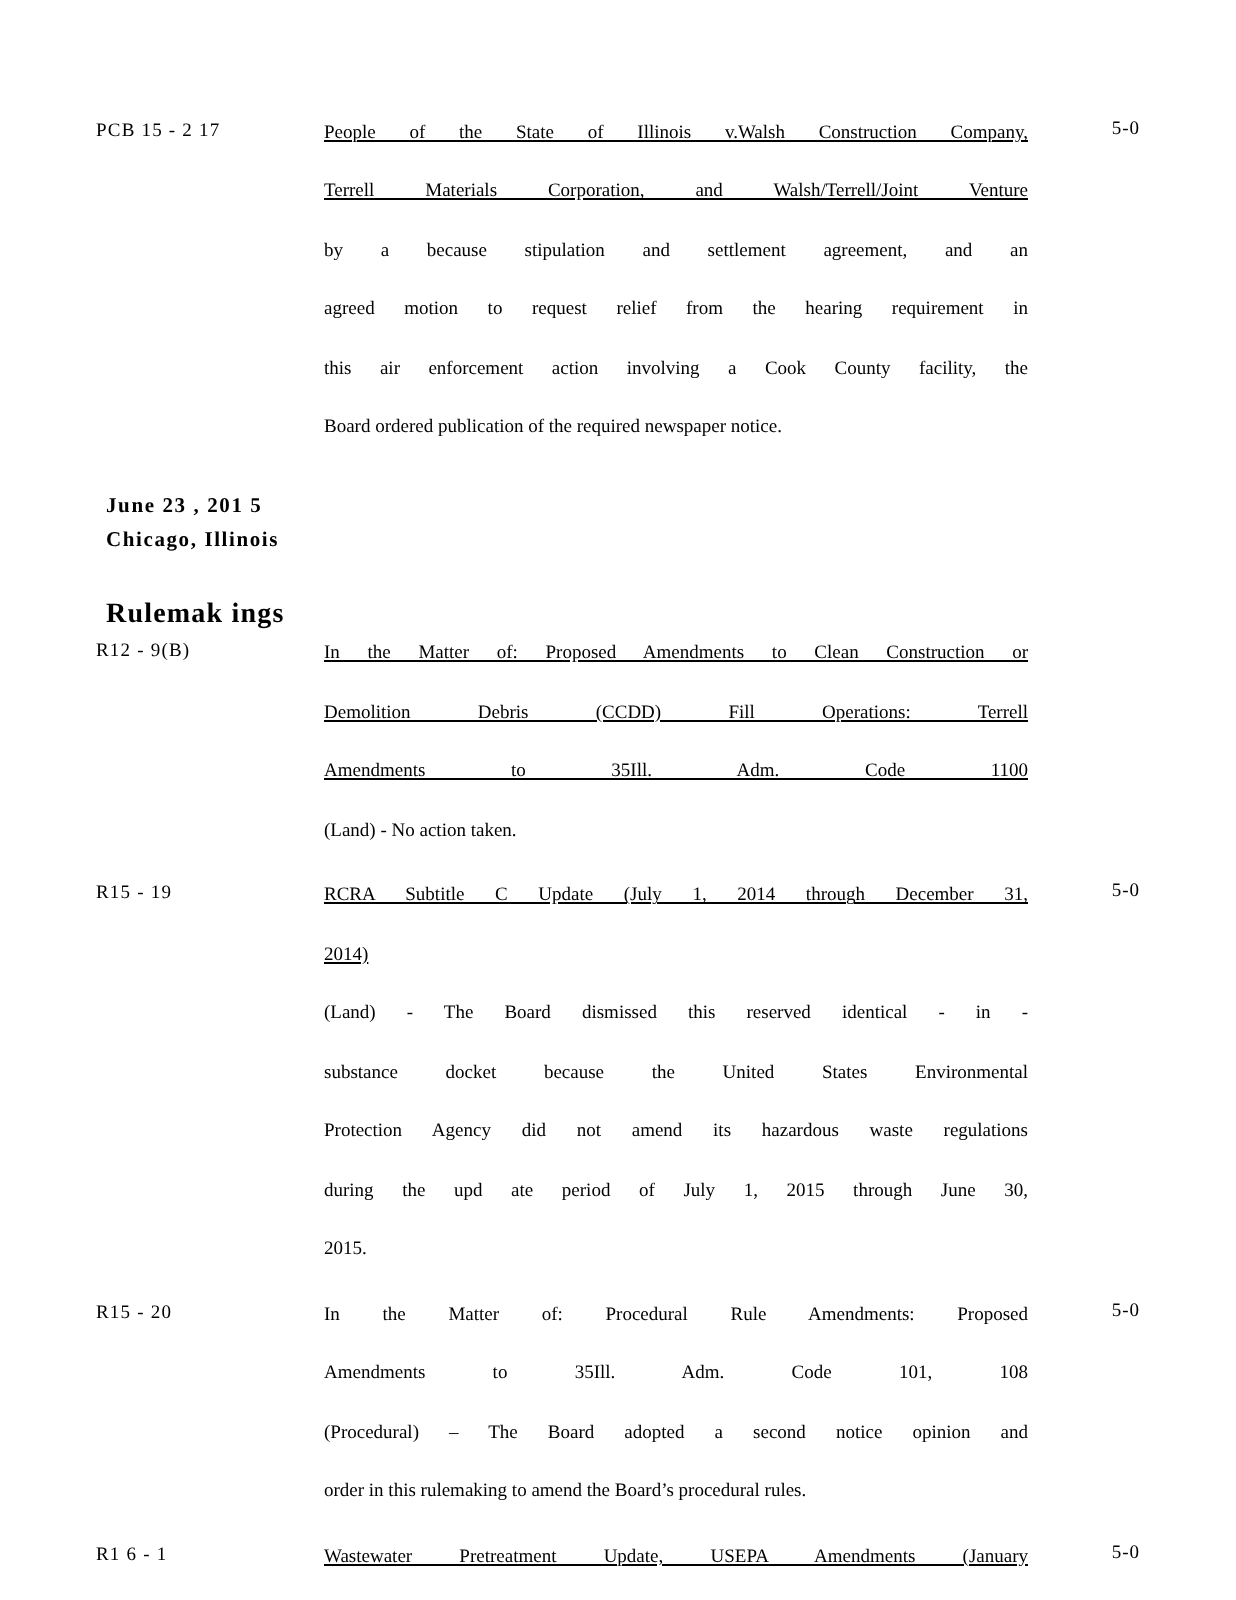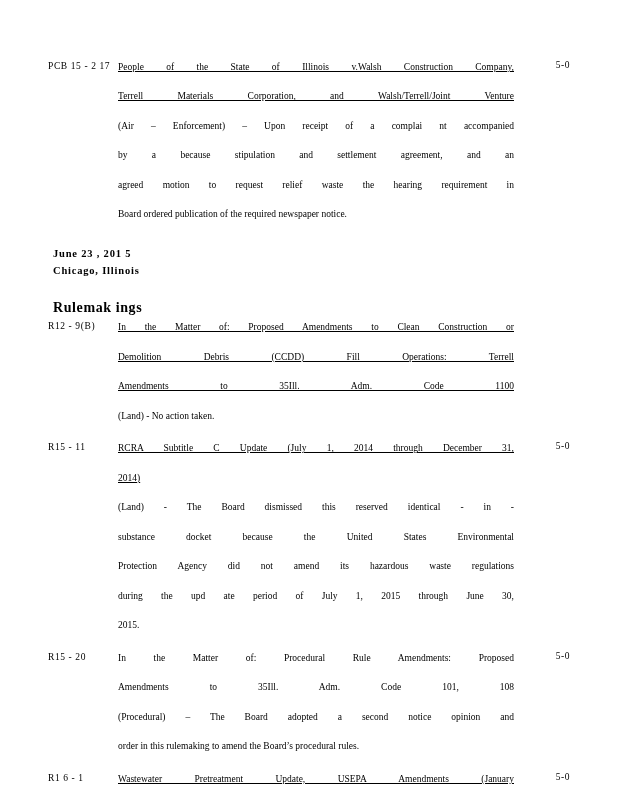--- a/index.html
+++ b/index.html
@@ -90,41 +90,42 @@
     padding-left: 17px;
   }
 
   .jstext {
     text-align: justify;
     text-justify: inter-word;
   }
   .jstext > .ln {
     display: block;
     text-align: justify;
+    margin-left: 44px;
   }
   .ln::after {
     content: "";
     display: inline-block;
     width: 100%;
   }
   .ln.last::after { display: none; }
 </style>
 </head>
 <body>
 
 <div class="page">
 
   <div class="entry">
     <div class="entry-id">PCB  15 - 2 17</div>
     <div class="entry-body jstext">
       <span class="ln"><span class="u">People  of  the  State  of  Illinois   v.Walsh   Construction     Company,</span></span>
       <span class="ln"><span class="u">Terrell   Materials   Corporation,    and  Walsh/Terrell/Joint     Venture</span></span>
-      <span class="ln">(Air – Enforcement)   –  Upon  receipt  of  a  complai  nt accompanied</span>
       <span class="ln">by  a because   stipulation   and  settlement   agreement,    and  an</span>
-      <span class="ln">agreed  motion  to request  relief  waste  the  hearing  requirement    in</span>
+      <span class="ln">agreed  motion  to request  relief  from  the  hearing  requirement    in</span>
+      <span class="ln">this  air  enforcement    action  involving  a  Cook  County  facility,   the</span>
       <span class="ln last">Board   ordered    publication    of  the  required   newspaper    notice.</span>
     </div>
     <div class="entry-vote">5-0</div>
   </div>
 
   <div class="datestamp">
     <div>June   23 ,  201  5</div>
     <div>Chicago,        Illinois</div>
   </div>
 
@@ -135,21 +136,21 @@
     <div class="entry-body jstext">
       <span class="ln"><span class="u">In  the  Matter  of:  Proposed   Amendments     to  Clean  Construction     or</span></span>
       <span class="ln"><span class="u">Demolition   Debris  (CCDD)   Fill  Operations:   Terrell</span></span>
       <span class="ln"><span class="u">Amendments     to 35Ill.  Adm.  Code  1100</span></span>
       <span class="ln last">(Land)  - No  action  taken.</span>
     </div>
     <div class="entry-vote"></div>
   </div>
 
   <div class="entry">
-    <div class="entry-id">R15   - 11</div>
+    <div class="entry-id">R15   - 19</div>
     <div class="entry-body jstext">
       <span class="ln"><span class="u">RCRA   Subtitle   C  Update   (July  1,  2014  through   December    31,</span></span>
       <span class="ln"><span class="u">2014)</span></span>
       <span class="ln">(Land)  - The  Board  dismissed   this  reserved   identical   - in -</span>
       <span class="ln">substance   docket  because   the  United  States  Environmental</span>
       <span class="ln">Protection    Agency   did  not  amend   its hazardous    waste  regulations</span>
       <span class="ln">during  the  upd ate  period  of  July  1,  2015  through   June  30,</span>
       <span class="ln last">2015.</span>
     </div>
     <div class="entry-vote">5-0</div>

